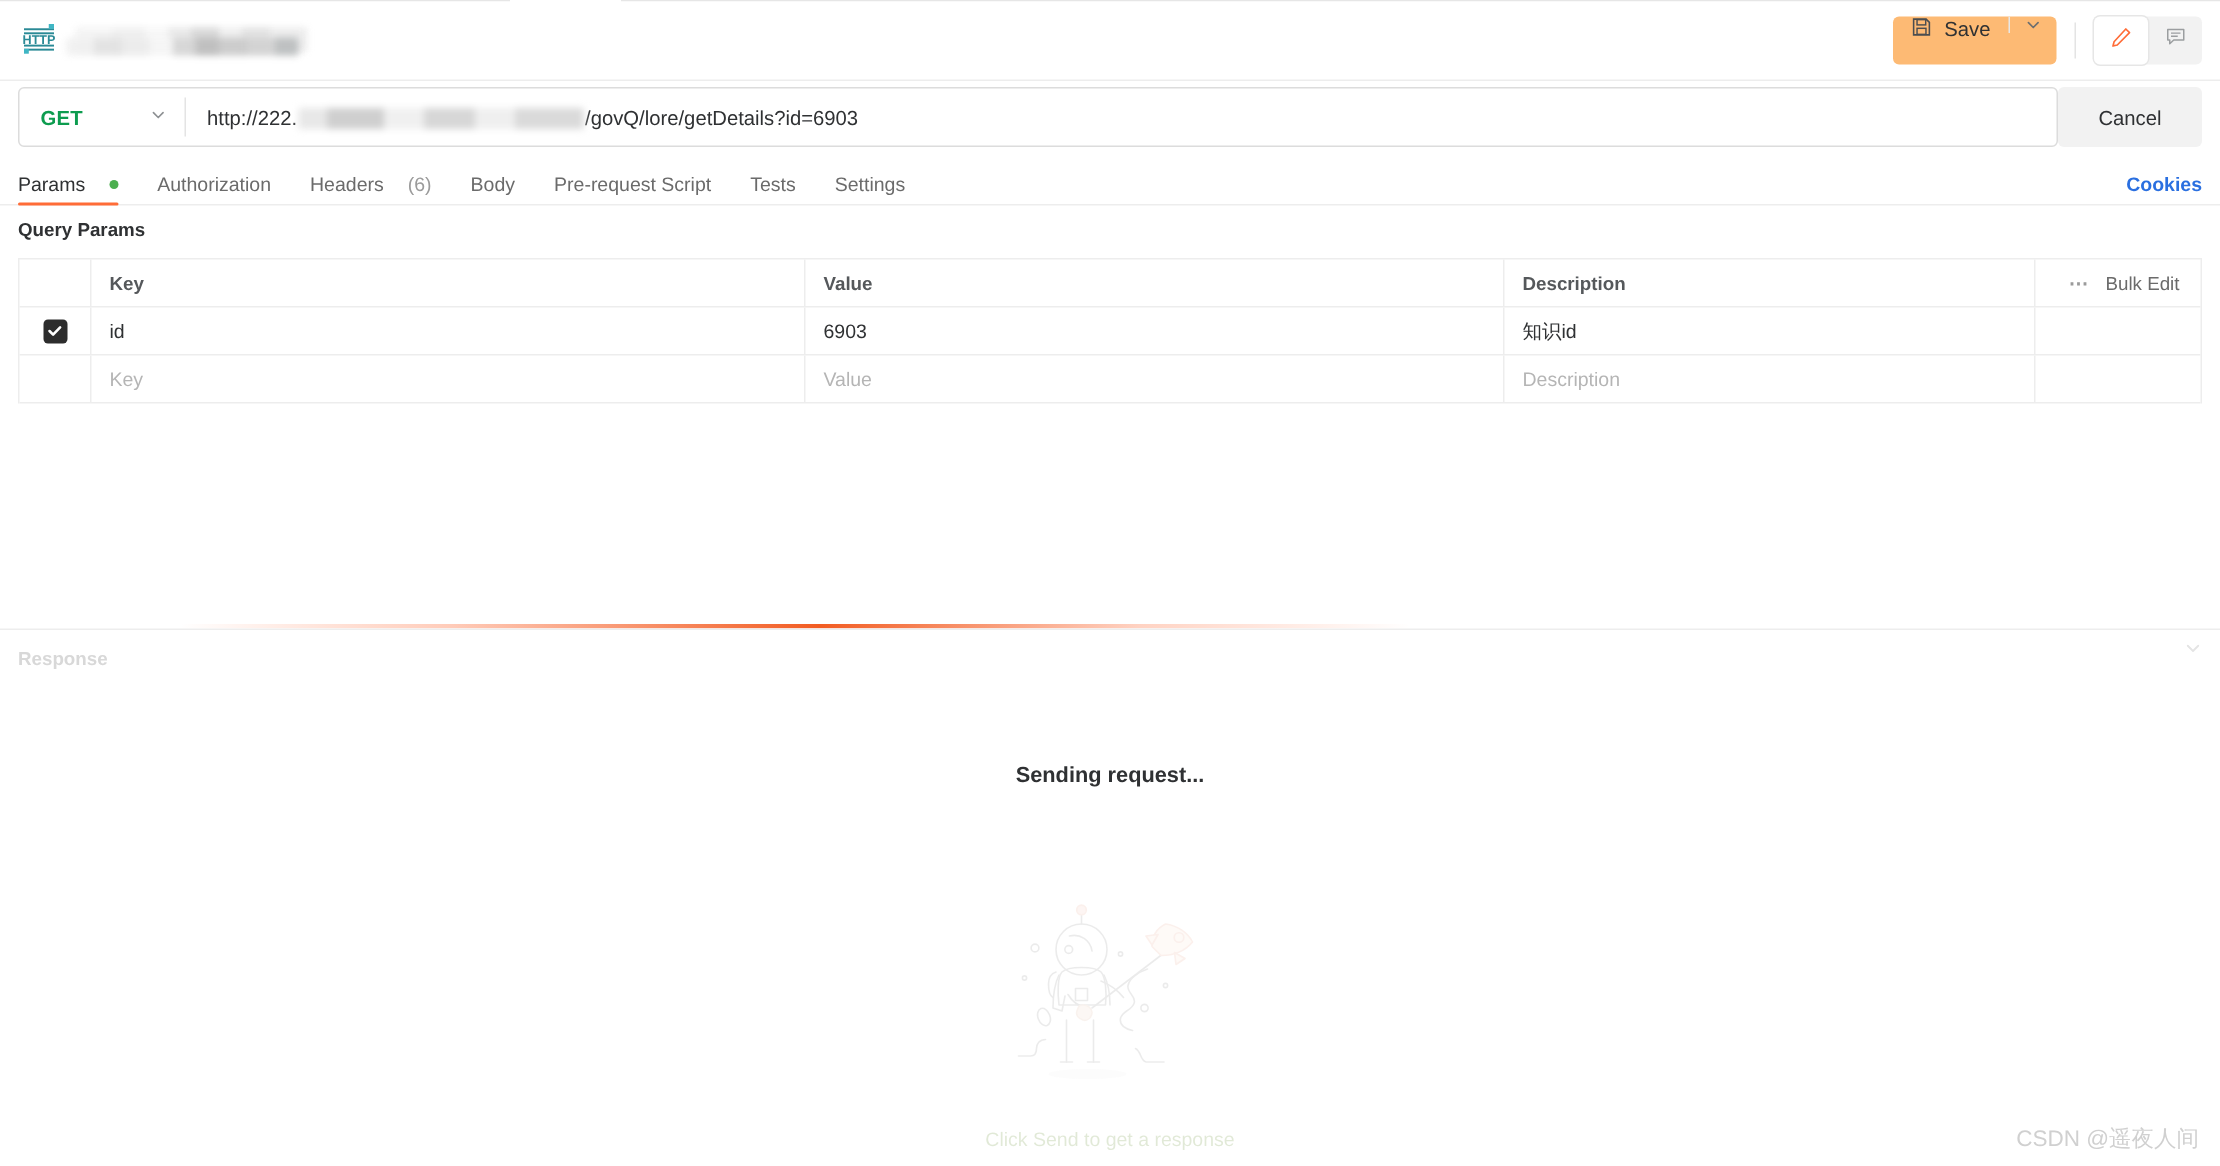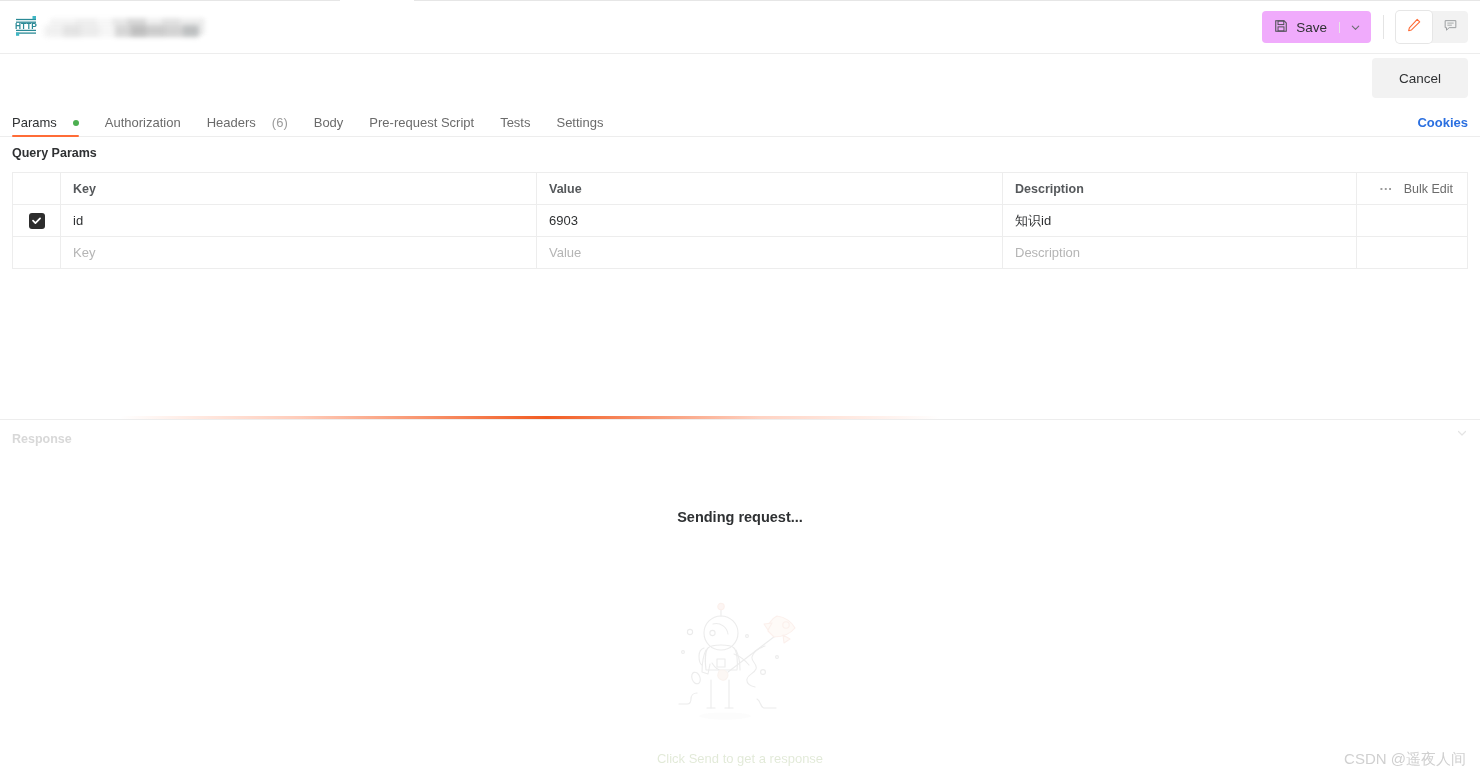--- a/index.html
+++ b/index.html
@@ -28,21 +28,21 @@
                       #e2e2e2 72% 84%, #ededed 84% 100%);
     filter: blur(2.2px); opacity:.95; }
   .blur-title2 { position:absolute; left:44px; top:24px; width:155px; height:12px; border-radius:2px;
     background:
       linear-gradient(90deg,#f0f0f0 0 12%, #e2e2e2 12% 24%, #ececec 24% 36%,
                       #f6f6f6 36% 46%, #d5d5d5 46% 56%, #bdbdbd 56% 66%,
                       #c9c9c9 66% 78%, #d2d2d2 78% 90%, #b9bcbd 90% 100%);
     filter: blur(2.6px); opacity:.9; }
 
   .header-actions { position:absolute; right:12px; top:10px; display:flex; align-items:center; gap:0; }
-  .save-group { display:flex; align-items:center; height:32px; background:#f0abfc; border-radius:4px; overflow:hidden; }
+  .save-group { display:flex; align-items:flex-start; height:32px; background:#fdba74; border-radius:4px; overflow:hidden; }
   .save-btn { display:flex; align-items:center; gap:8px; padding:0 12px 0 12px; font-size:13.5px; color:#2f3133;
               cursor:pointer; }
   .save-caret { width:32px; display:flex; align-items:center; justify-content:center; cursor:pointer;
                 border-left:1px solid #e7e7e7; }
   .divider-v { width:1px; height:24px; background:#e4e4e4; margin:0 12px; align-self:center; }
   .icon-group { display:flex; align-items:stretch; height:32px; background:#f2f2f2; border-radius:4px; }
   .icon-btn { width:36px; display:flex; align-items:center; justify-content:center; cursor:pointer; border-radius:4px; }
   .icon-btn.active { background:#ffffff; box-shadow:0 0 0 1px #e6e6e6; }
 
   
@@ -177,20 +177,36 @@
               <path d="M2.6 3.2h12.8v8.4H7.4L4.2 14.6v-3H2.6V3.2z" fill="none" stroke="#9b9ea0" stroke-width="1.2" stroke-linejoin="round"></path>
               <line x1="5.2" y1="6.1" x2="12.8" y2="6.1" stroke="#9b9ea0" stroke-width="1.05"></line>
               <line x1="5.2" y1="8.6" x2="10.6" y2="8.6" stroke="#9b9ea0" stroke-width="1.05"></line>
             </svg>
           </span>
         </div>
       </div>
     </div>
   </div>
 
+  <div class="urlbar">
+    <div class="method">
+      <span class="method-label">GET</span>
+      <span>
+        <svg width="11" height="11" viewBox="0 0 12 12">
+          <path d="M2.5 4.5L6 8l3.5-3.5" fill="none" stroke="#8d9093" stroke-width="1.2" stroke-linecap="round" stroke-linejoin="round"></path>
+        </svg>
+      </span>
+    </div>
+    <div class="method-sep"></div>
+    <div class="url-field">
+      <span>http://222.</span>
+        <span class="url-blur"></span>
+        <span>/govQ/lore/getDetails?id=6903</span>
+    </div>
+  </div>
   <div class="cancel-btn">
     <span>Cancel</span>
   </div>
 
   <div class="tabrow">
     <div class="tabs">
 
       <div class="tab active">
         <span>Params</span>
         <span class="tab-dot"></span>

